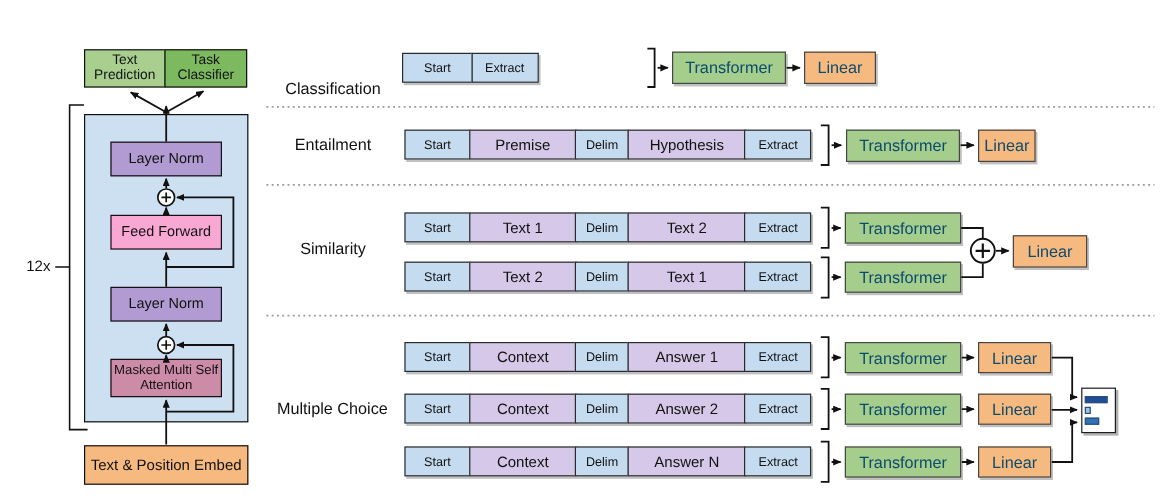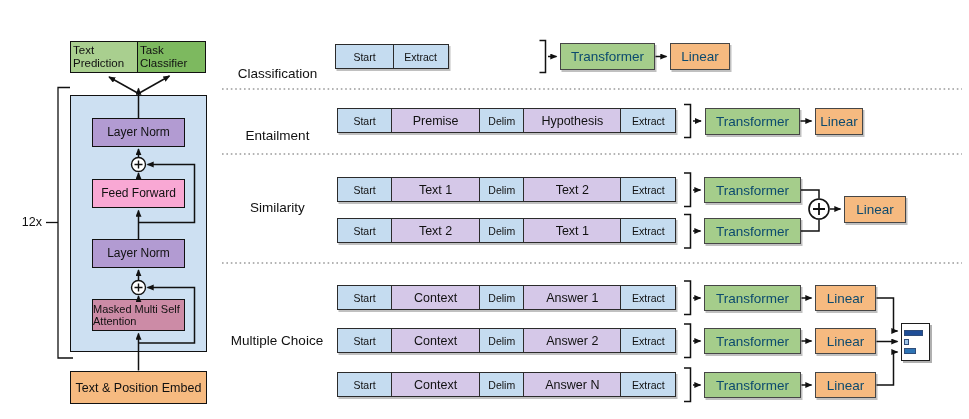--- a/index.html
+++ b/index.html
@@ -2,21 +2,21 @@
 <html><head>
 <meta charset="utf-8">
 <style>
   html,body{margin:0;padding:0;background:#fff;}
   .canvas{
     position:relative;width:969px;height:419px;background:#ffffff;overflow:hidden;
     font-family:"Liberation Sans","DejaVu Sans",sans-serif;color:#111;
   }
   .box{
     position:absolute;box-sizing:border-box;display:flex;align-items:center;justify-content:center;
-    text-align:left;border:1.5px solid #111;font-size:12px;line-height:1.12;color:#111;z-index:2;
+    text-align:center;border:1.5px solid #111;font-size:12px;line-height:1.12;color:#111;z-index:2;
   }
   .panel{background:#cde0f2;border:1.6px solid #111;z-index:1;}
   .green-light{background:#a9cf8f;}
   .green-dark{background:#7db95f;}
   .purple{background:#b29bd2;}
   .yellow{background:#f9a8d4;}
   .pink{background:#cc8ba6;font-size:11px;}
   .orange{background:#f6ba80;}
   .two-line{font-size:11.5px;padding:0 2px;}
   .embed-label{font-size:12.5px;}
@@ -54,21 +54,21 @@
 
   <div class="box panel" style="left:70px;top:95px;width:137px;height:257px;"></div>
 
   <div class="box purple" style="left:92px;top:118px;width:93px;height:29px;">Layer Norm</div>
   <div class="box yellow" style="left:92px;top:179px;width:93px;height:29px;">Feed Forward</div>
   <div class="box purple" style="left:92px;top:239px;width:93px;height:29px;">Layer Norm</div>
   <div class="box orange embed-label" style="left:70px;top:371px;width:137px;height:33px;">Text &amp; Position Embed</div>
   <div class="box pink" style="left:92px;top:299px;width:93px;height:32px;">Masked Multi Self Attention</div>
 
   <div class="rowlabel" style="left:225px;top:66px;width:105px;">Classification</div>
-  <div class="rowlabel" style="left:225px;top:128px;width:105px;">Entailment</div>
+  <div class="rowlabel" style="left:225px;top:113px;width:105px;">Entailment</div>
   <div class="rowlabel" style="left:225px;top:200px;width:105px;">Similarity</div>
   <div class="rowlabel" style="left:218px;top:333px;width:118px;">Multiple Choice</div>
 
   <div class="strip" style="left:335px;top:44px;">
     <div class="token" style="width:59px">Start</div>
     <div class="token" style="width:56px">Extract</div>
   </div>
   <div class="pbox tgreen" style="left:560px;top:43px;width:95px;height:27px;">Transformer</div>
   <div class="pbox lorange" style="left:670px;top:43px;width:60px;height:27px;">Linear</div>
 

